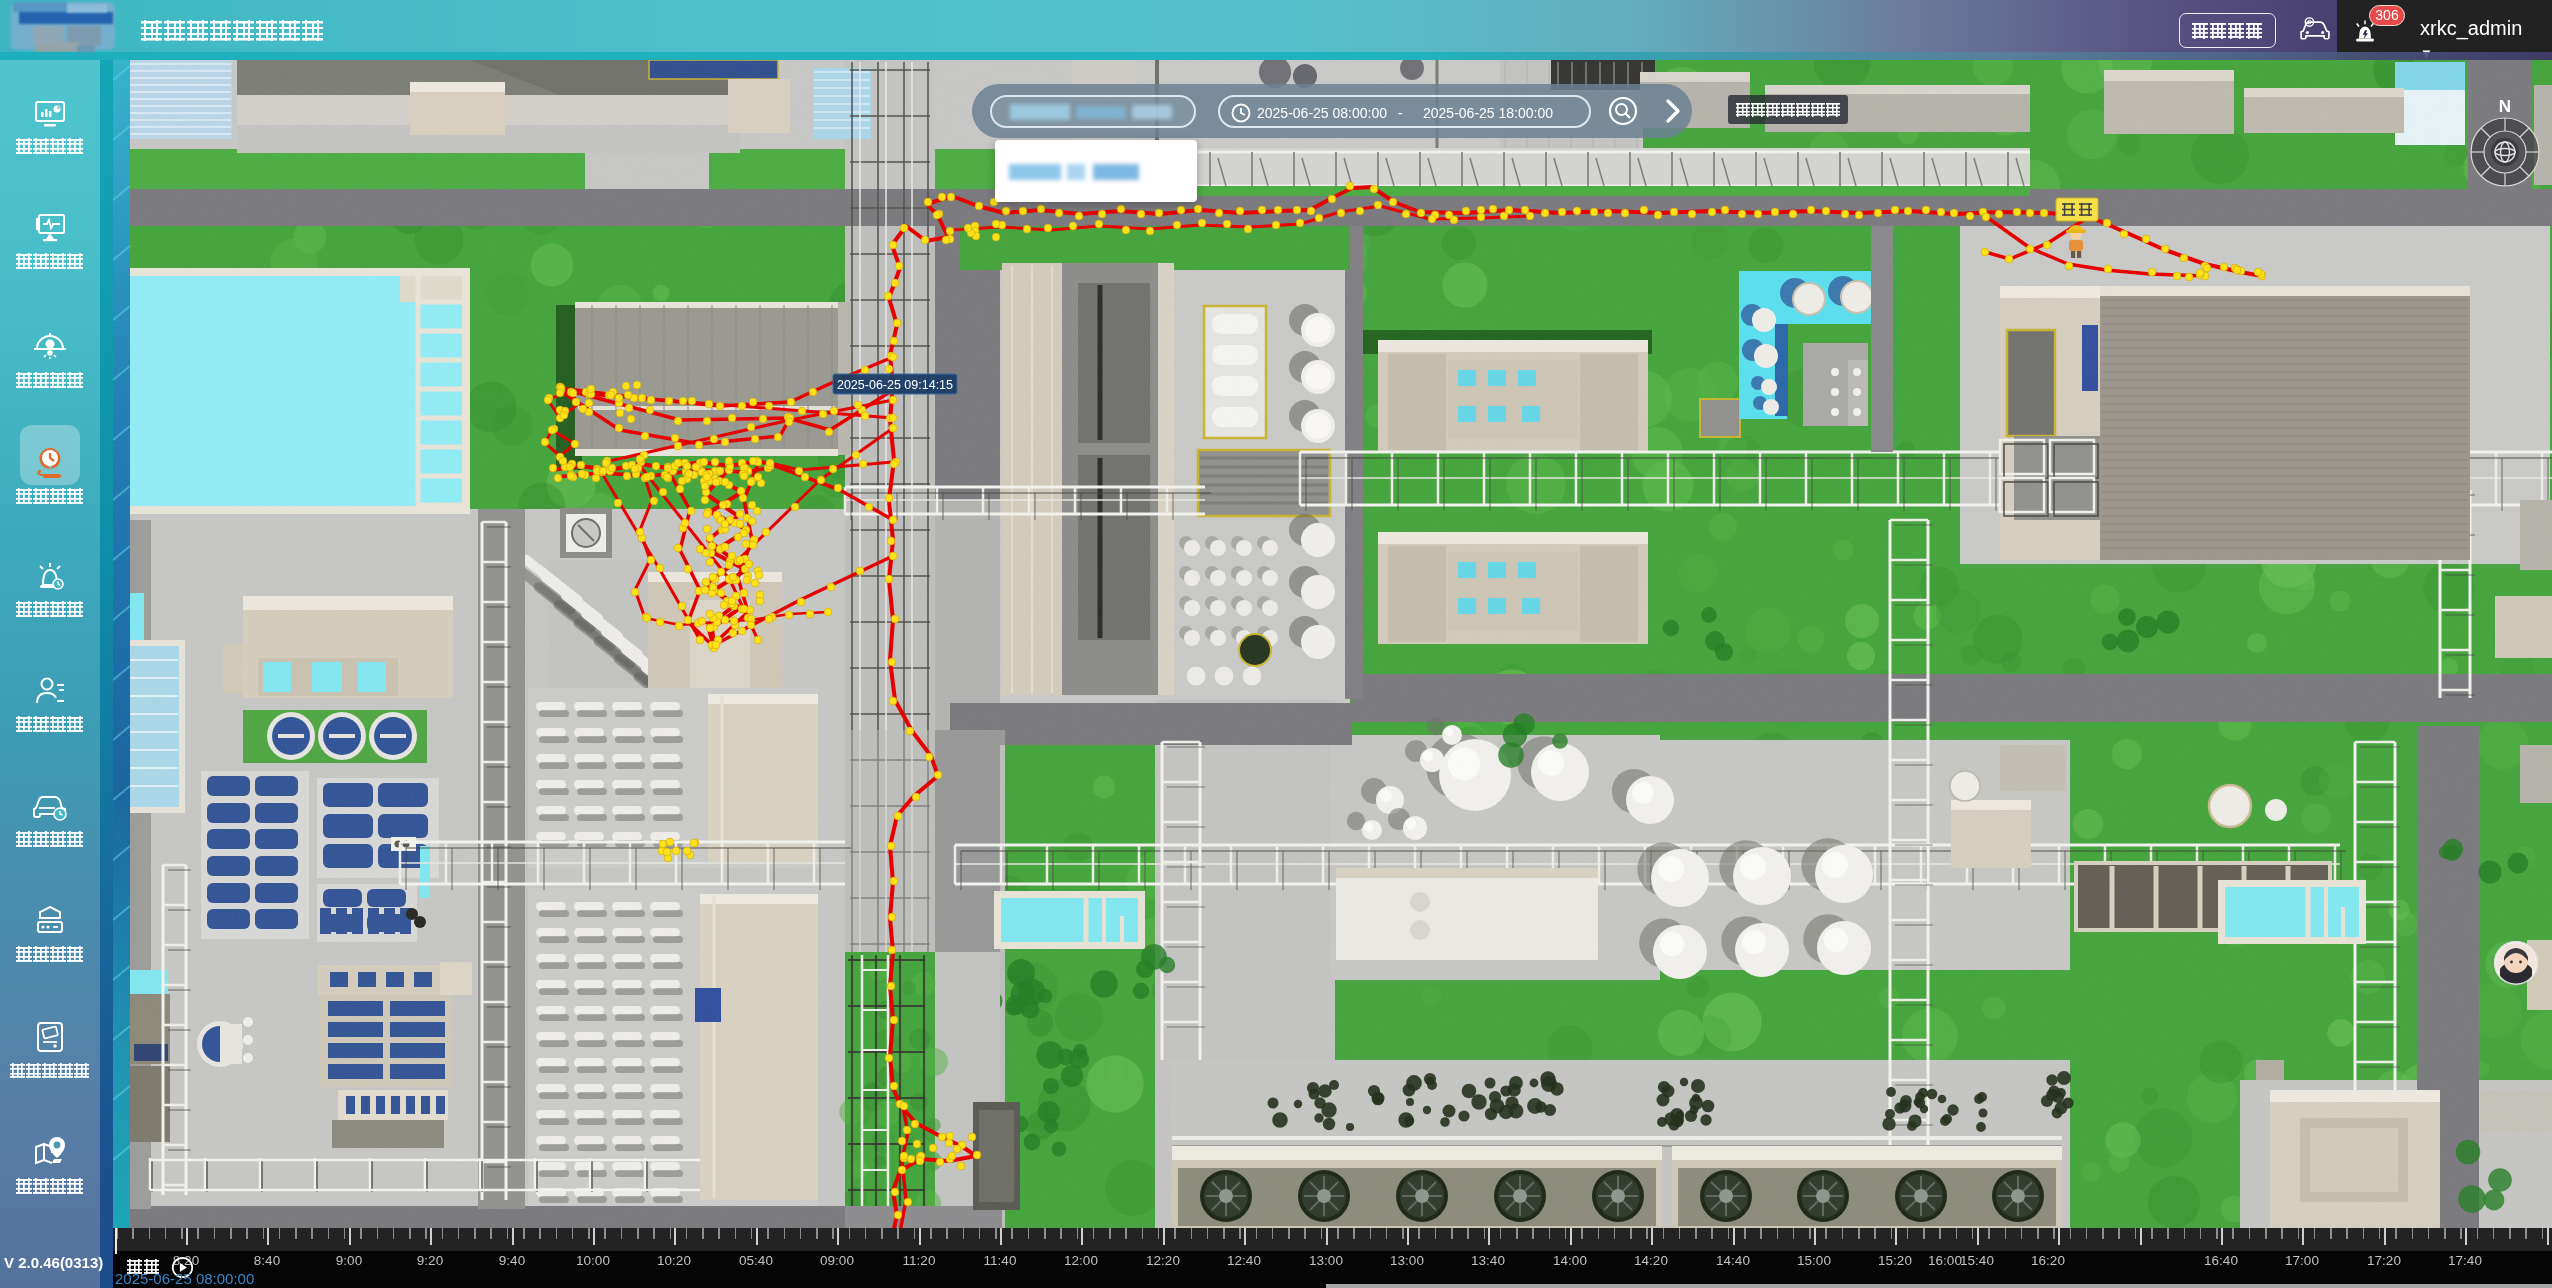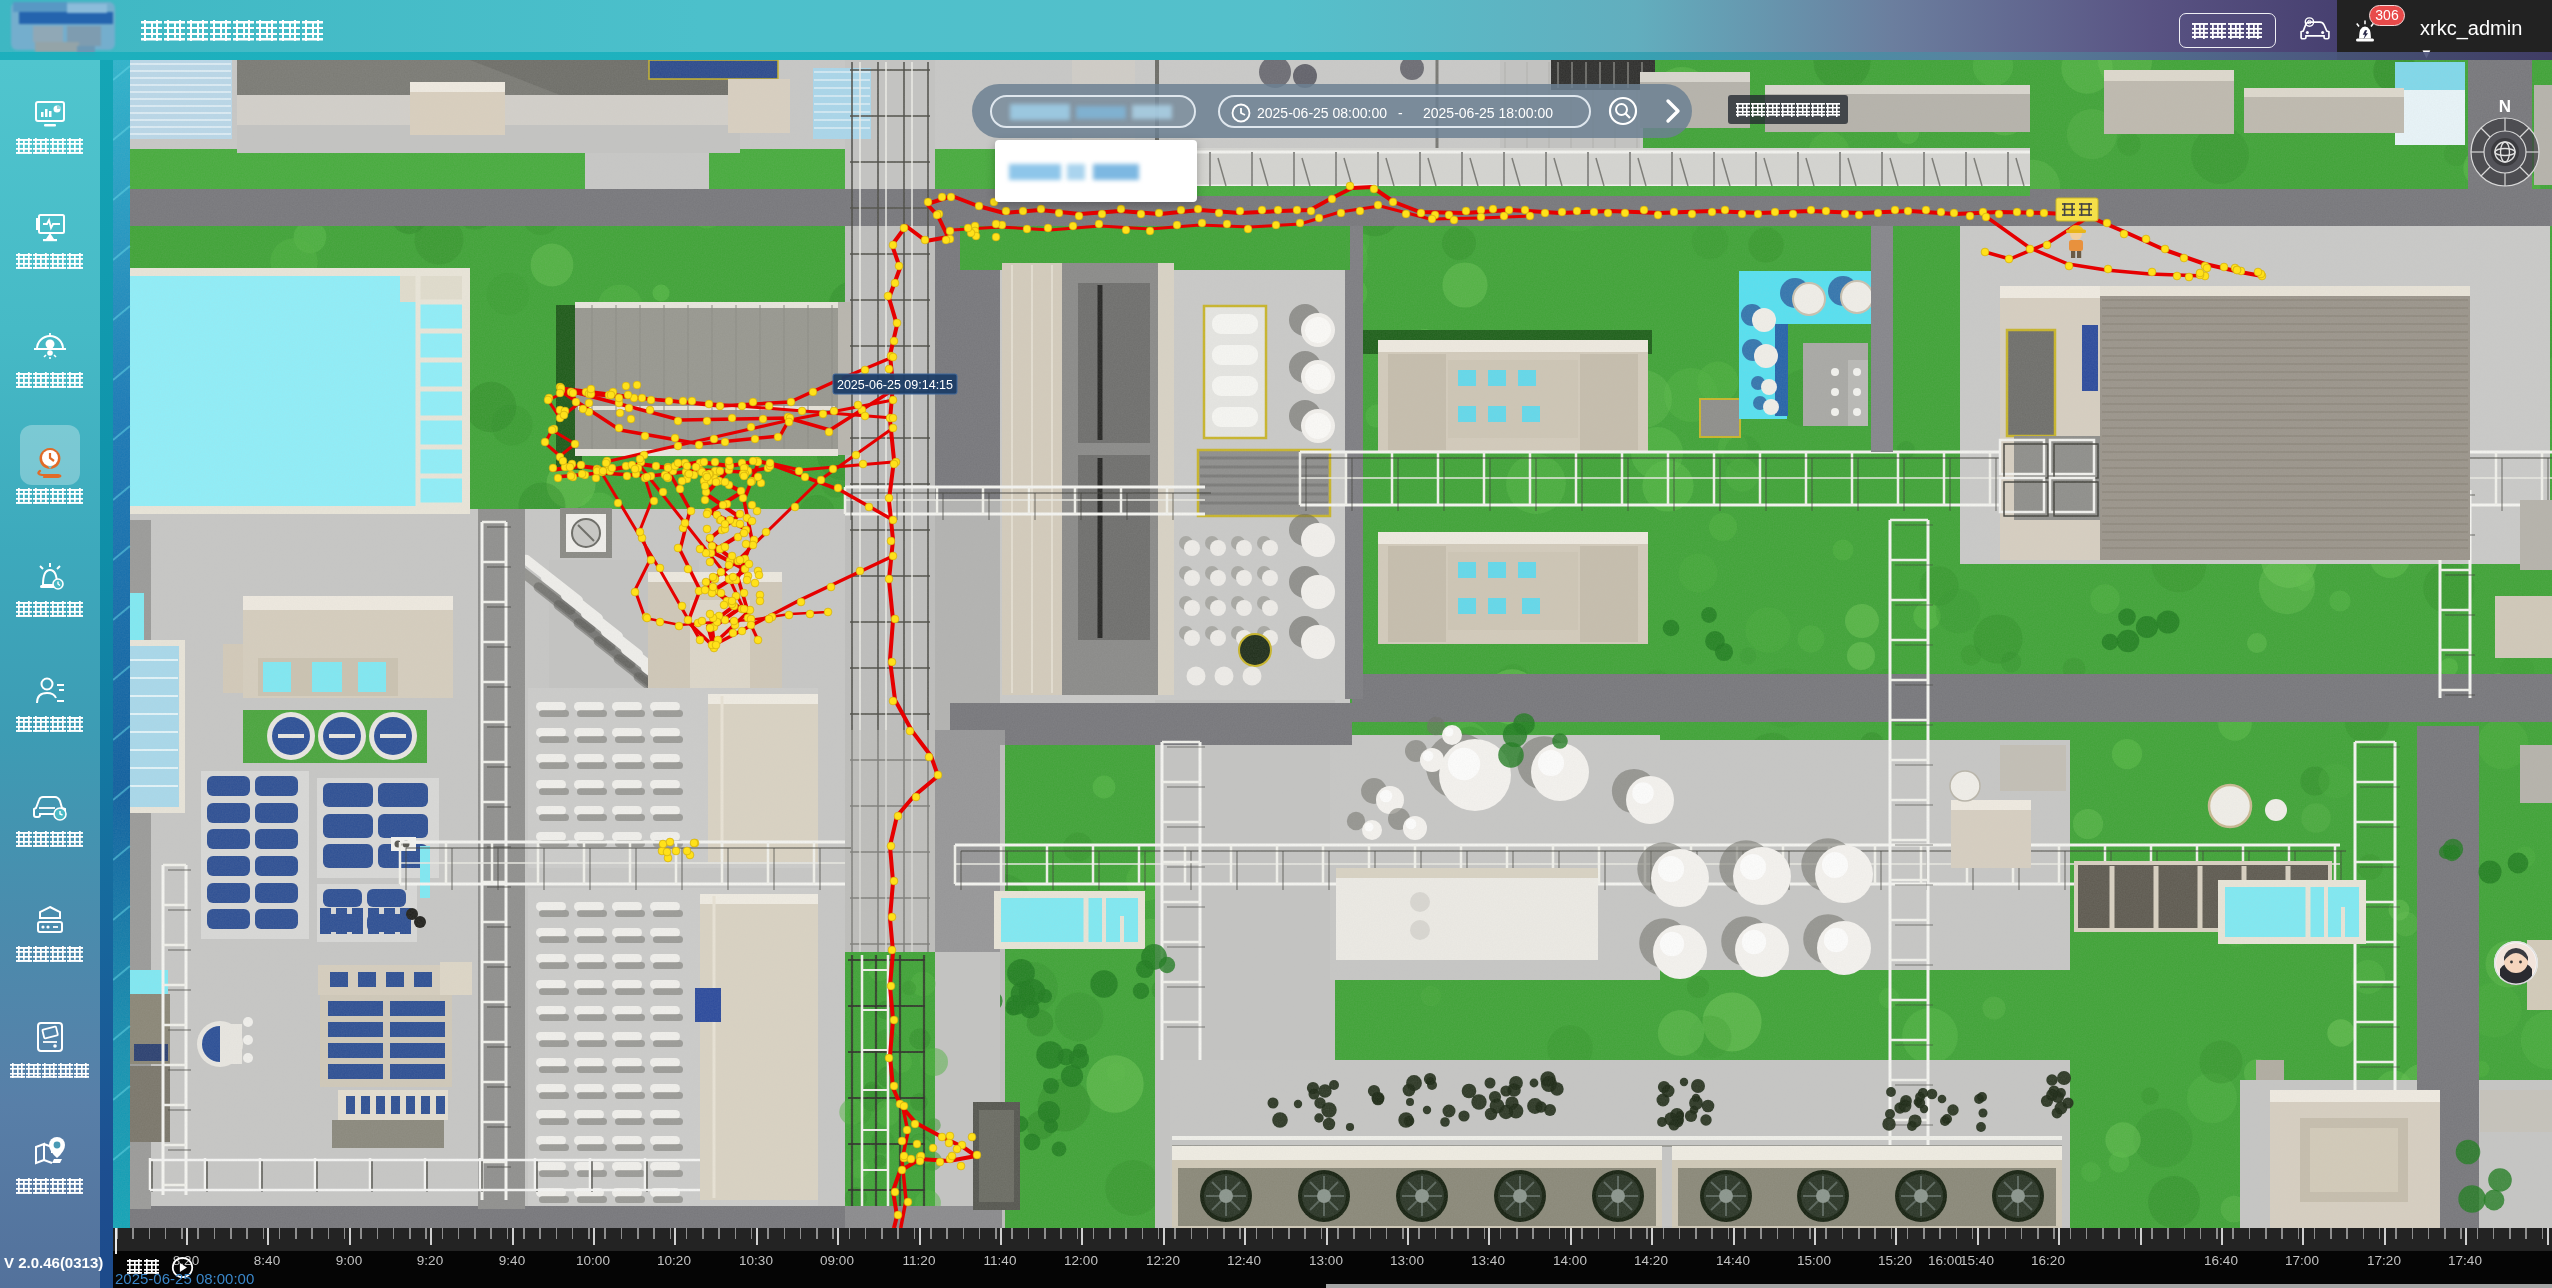--- a/index.html
+++ b/index.html
@@ -2832,21 +2832,21 @@
         <div style="position:absolute;left:2352.2px;top:0;width:2px;height:17px;background:#cfcfcf"></div>
         <div style="position:absolute;left:2433.6px;top:0;width:2px;height:17px;background:#cfcfcf"></div>
       </div>
  <div class="lb" style="left:73px">8:20</div>
       <div class="lb" style="left:154px">8:40</div>
       <div class="lb" style="left:236px">9:00</div>
       <div class="lb" style="left:317px">9:20</div>
       <div class="lb" style="left:399px">9:40</div>
       <div class="lb" style="left:480px">10:00</div>
       <div class="lb" style="left:561px">10:20</div>
-      <div class="lb" style="left:643px">10:30</div>
+      <div class="lb" style="left:643px">05:40</div>
       <div class="lb" style="left:724px">09:00</div>
       <div class="lb" style="left:806px">11:20</div>
       <div class="lb" style="left:887px">11:40</div>
       <div class="lb" style="left:968px">12:00</div>
       <div class="lb" style="left:1050px">12:20</div>
       <div class="lb" style="left:1131px">12:40</div>
       <div class="lb" style="left:1213px">13:00</div>
       <div class="lb" style="left:1294px">13:00</div>
       <div class="lb" style="left:1375px">13:40</div>
       <div class="lb" style="left:1457px">14:00</div>

